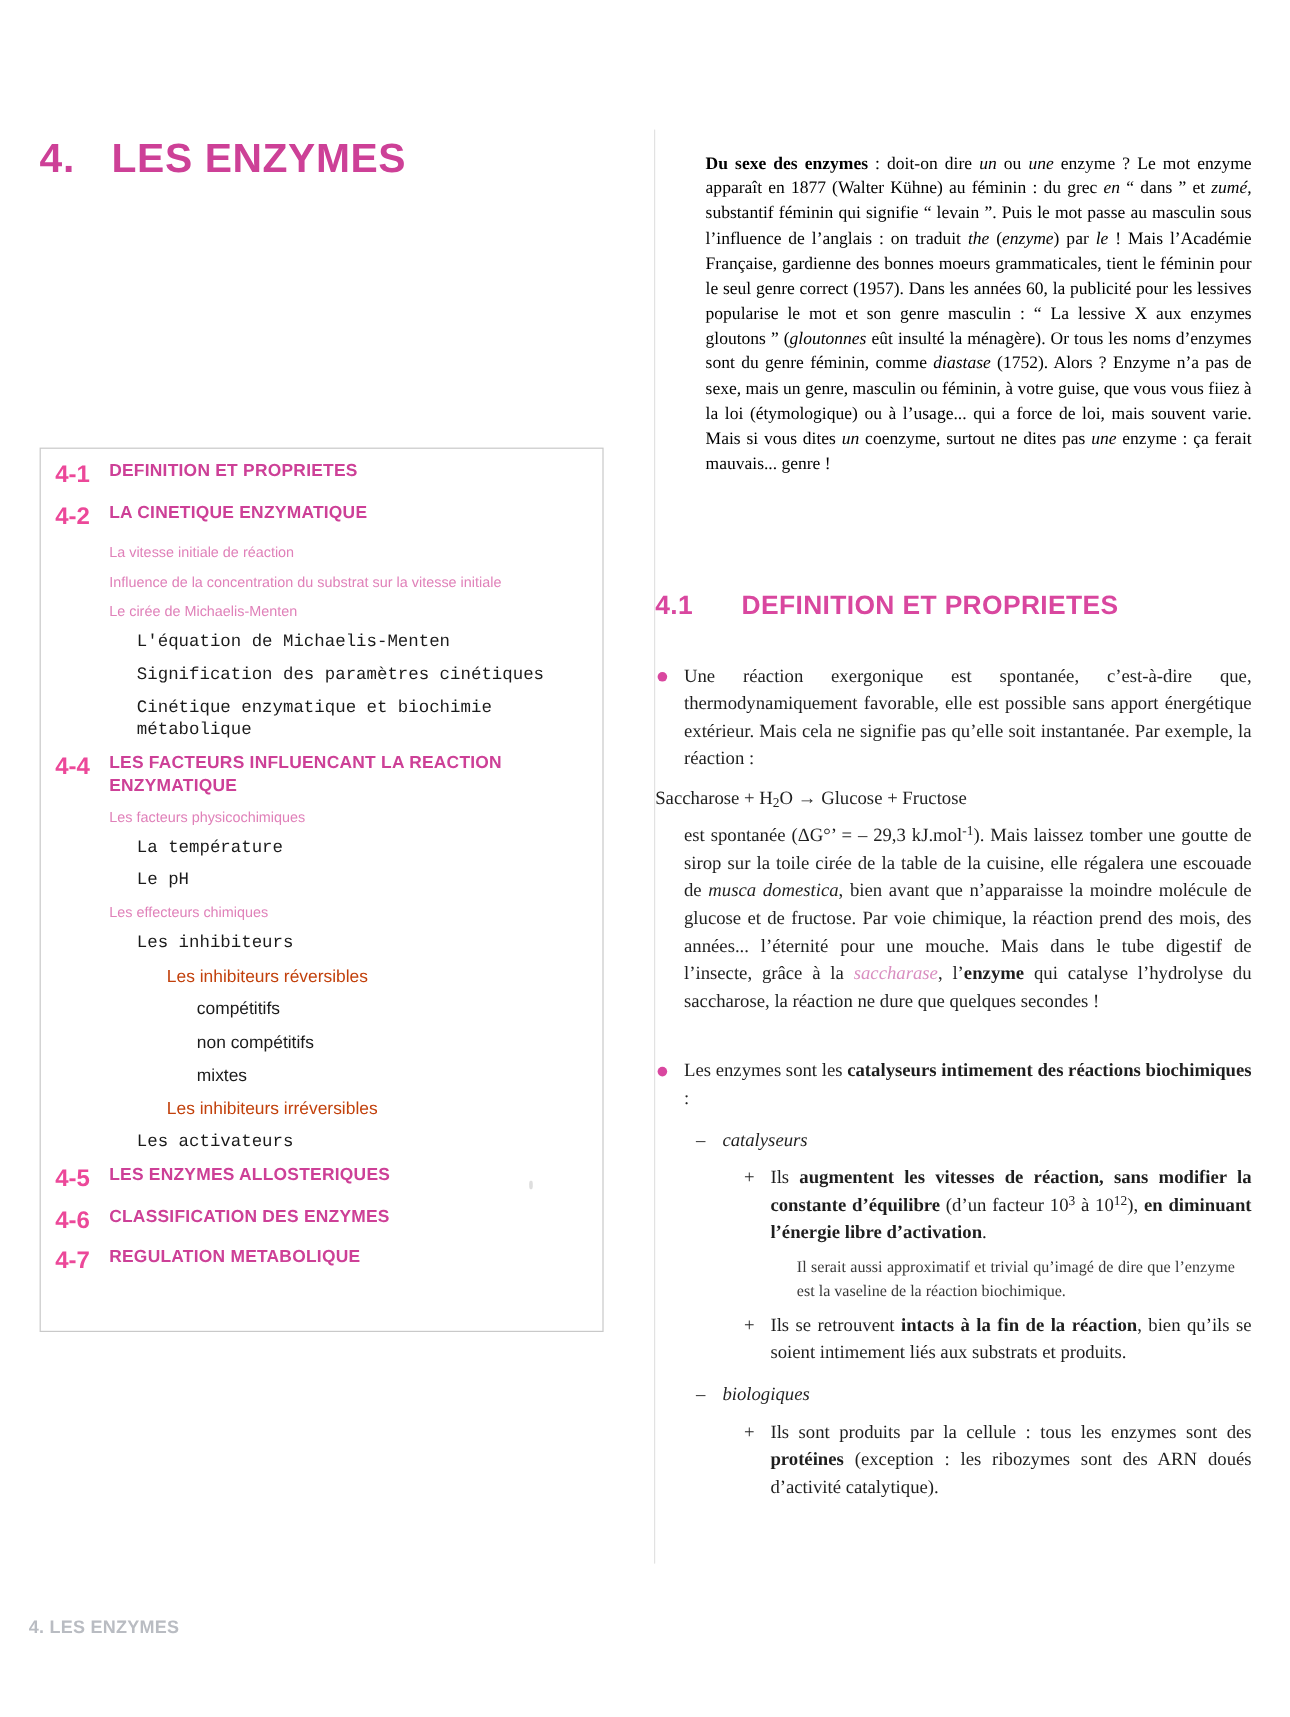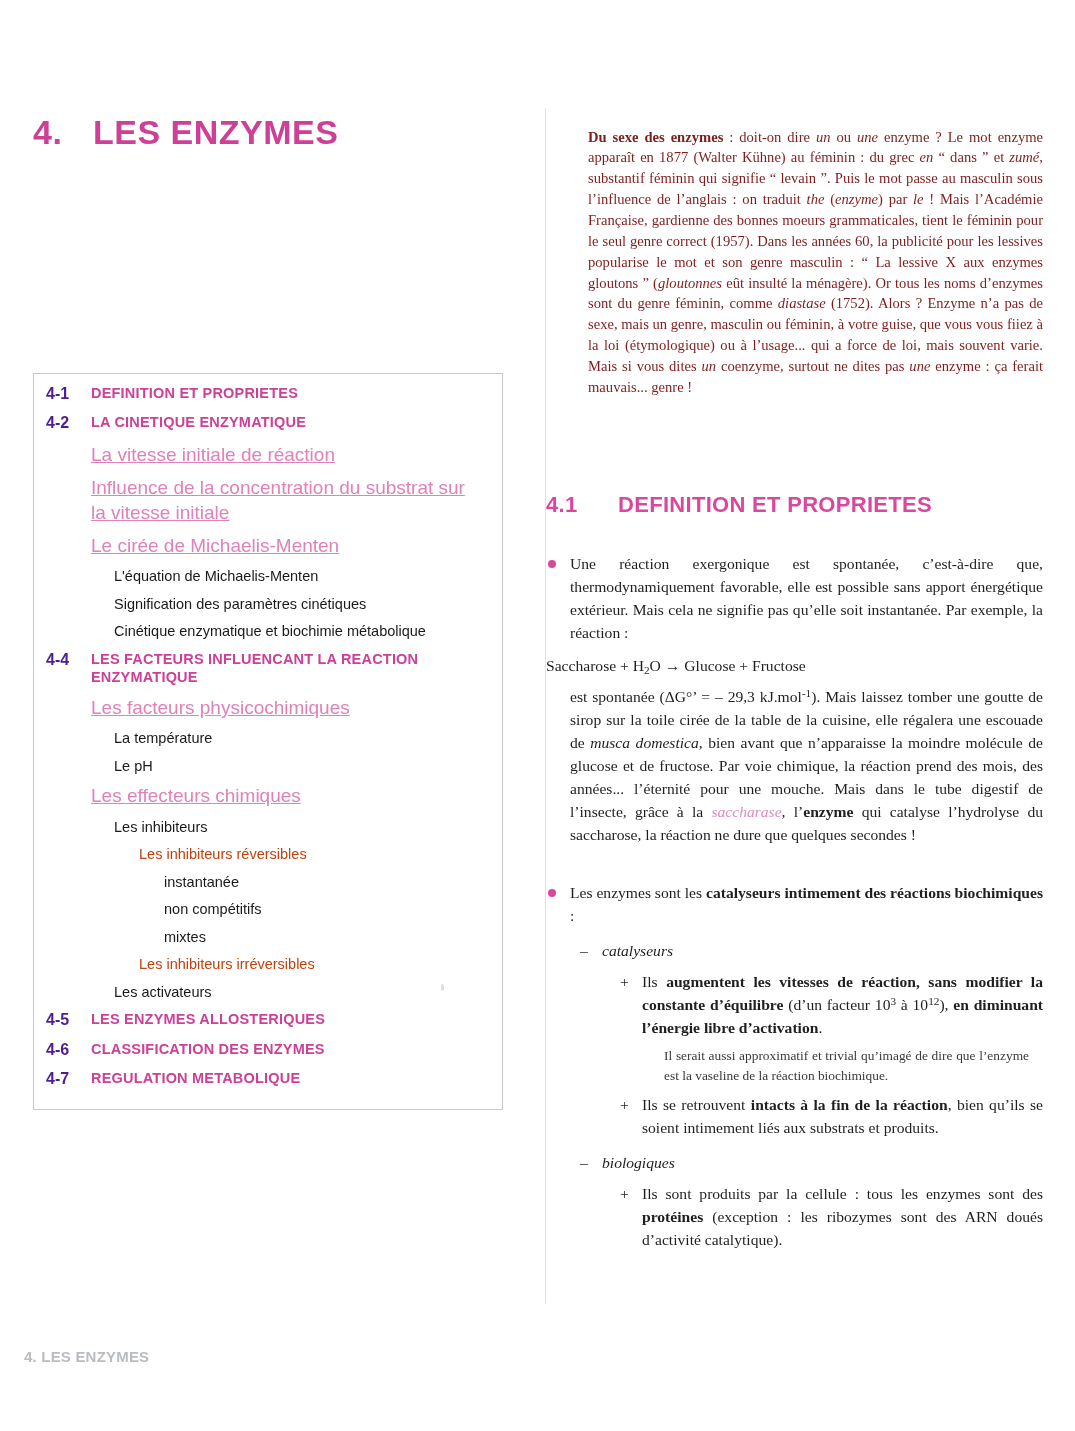--- a/index.html
+++ b/index.html
@@ -51,54 +51,54 @@
     padding: 10px 12px 0 12px;
     font-family: "Liberation Sans", sans-serif;
   }
   .toc-row {
     display: flex;
     align-items: flex-start;
     font-size: 14.5px;
     line-height: 1.28;
   }
   .toc-num {
-    color: #4c1d95;
+    color: #ec4899;
     font-weight: bold;
     width: 45px;
     flex: 0 0 45px;
-    font-size: 16px;
+    font-size: 20px;
   }
   .toc-label { display: block; }
 
   
   .lvl1 {
     margin: 0 0 9px 0;
   }
   .lvl1 .toc-label {
     color: #cd4097;
     font-weight: bold;
     letter-spacing: 0.2px;
   }
   .lvl1.wrap .toc-label { max-width: 380px; }
 
   
   .lvl2 {
     margin: 0 0 9px 45px;
     color: #e081b9;
-    font-size: 19px;
+    font-size: 12px;
     line-height: 1.28;
     max-width: 375px;
-    text-decoration: underline;
   }
   
   .lvl3 {
     margin: 0 0 9px 68px;
     color: #1a1a1a;
     font-size: 14.5px;
     line-height: 1.28;
+    font-family: Liberation Mono, monospace;
   }
   .lvl4 {
     margin: 0 0 9px 93px;
     color: #c2410c;
     font-size: 14.5px;
     line-height: 1.28;
   }
   .lvl5 {
     margin: 0 0 9px 118px;
     color: #1a1a1a;
@@ -121,21 +121,21 @@
     position: absolute;
     left: 588px;
     top: 112px;
     width: 455px;
   }
 
   .aside {
     font-family: "Liberation Serif", serif;
     font-size: 14.6px;
     line-height: 1.43;
-    color: #7f1d1d;
+    color: #000000;
     text-align: justify;
     text-justify: inter-word;
     hyphens: manual;
   }
   .aside b { font-weight: bold; }
   .aside i { font-style: italic; }
 
   .section-head {
     position: absolute;
     left: 546px;
@@ -303,21 +303,21 @@
         <div class="toc-row lvl1 wrap">
           <span class="toc-num">4-4</span>
           <span class="toc-label">LES FACTEURS INFLUENCANT LA REACTION ENZYMATIQUE</span>
         </div>
         <div class="lvl2">Les facteurs physicochimiques</div>
         <div class="lvl3">La température</div>
         <div class="lvl3">Le pH</div>
         <div class="lvl2">Les effecteurs chimiques</div>
         <div class="lvl3">Les inhibiteurs</div>
         <div class="lvl4">Les inhibiteurs réversibles</div>
-        <div class="lvl5">instantanée</div>
+        <div class="lvl5">compétitifs</div>
         <div class="lvl5">non compétitifs</div>
         <div class="lvl5">mixtes</div>
         <div class="lvl4">Les inhibiteurs irréversibles</div>
         <div class="lvl3">Les activateurs</div>
         <div class="toc-row lvl1">
           <span class="toc-num">4-5</span>
           <span class="toc-label">LES ENZYMES ALLOSTERIQUES</span>
         </div>
         <div class="toc-row lvl1">
           <span class="toc-num">4-6</span>

